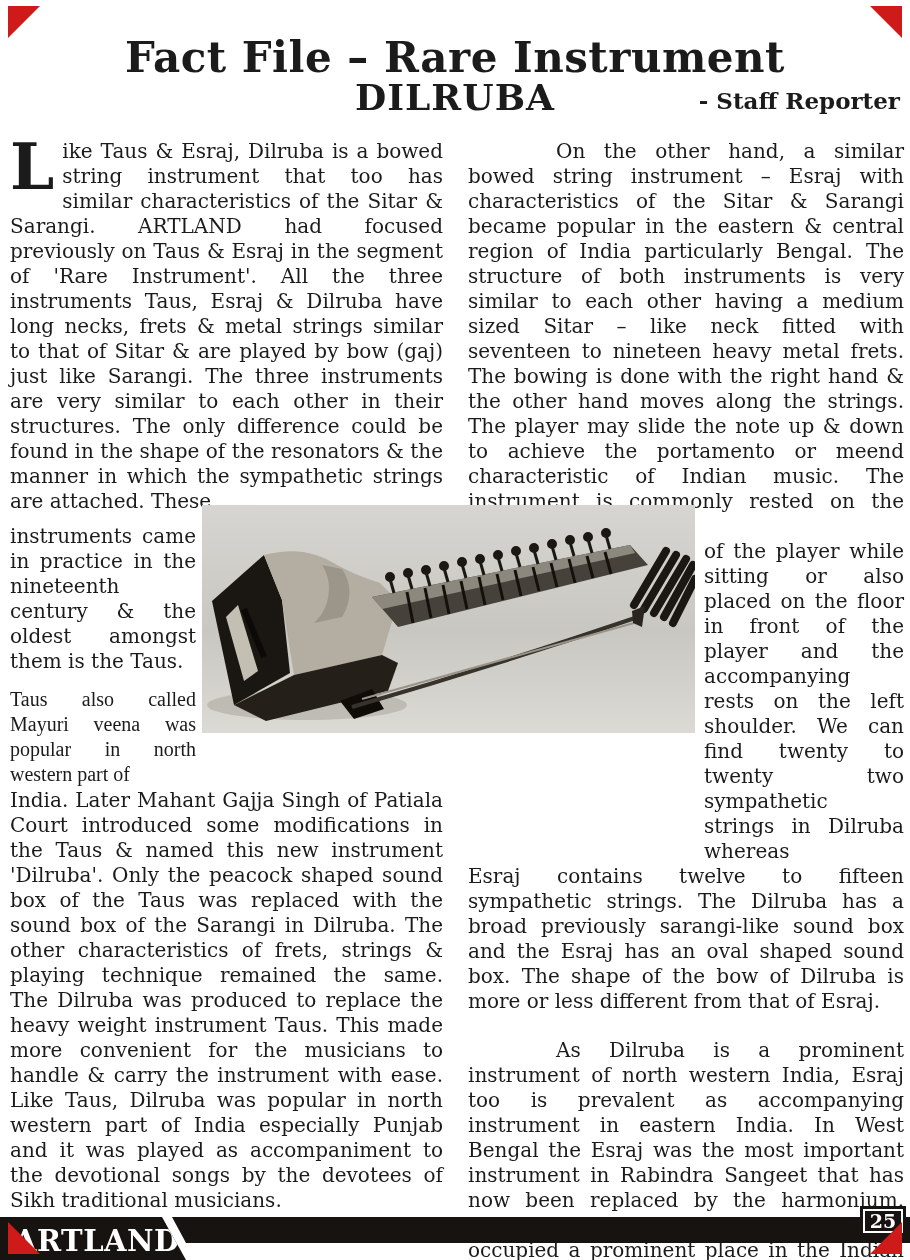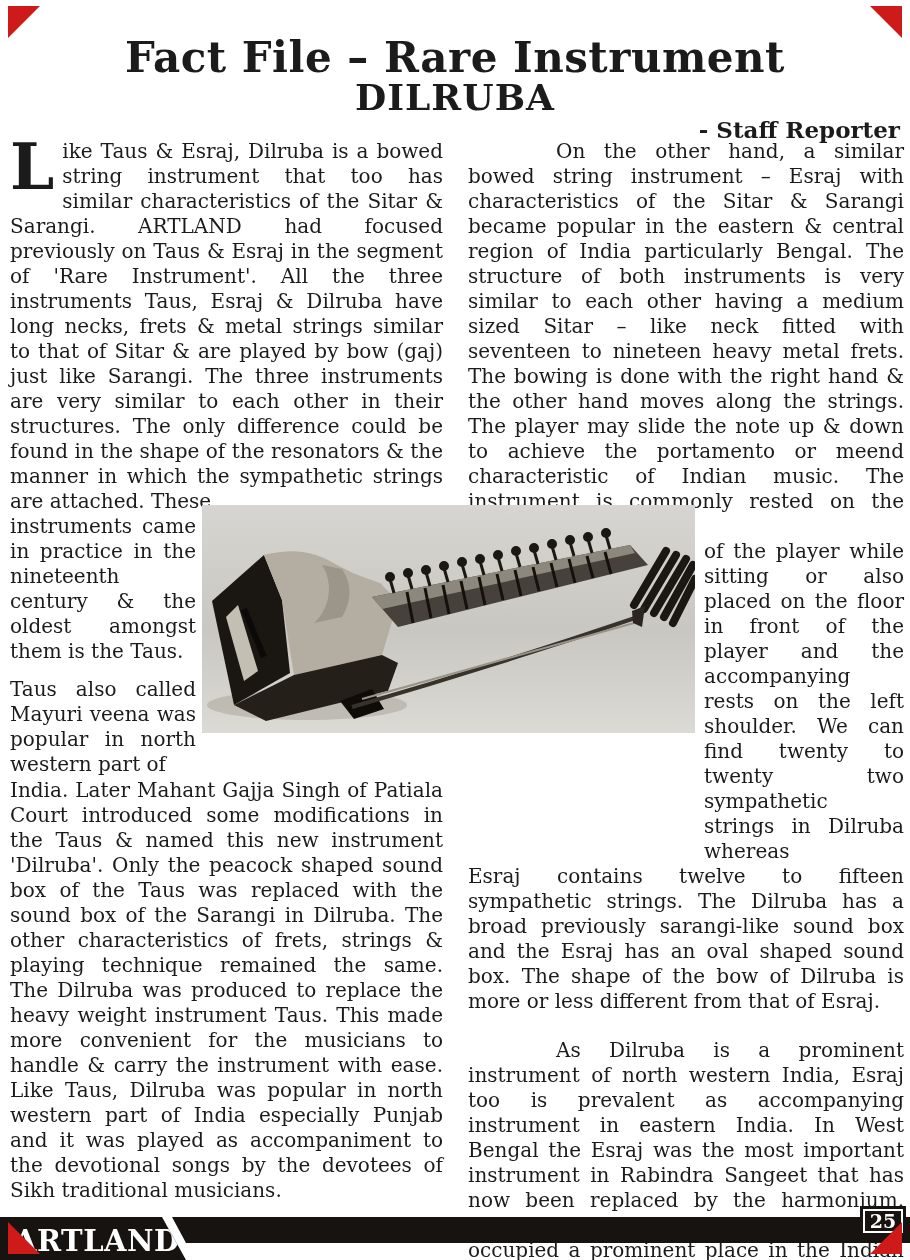--- a/index.html
+++ b/index.html
@@ -4,30 +4,30 @@
 <style>
   html,body { margin:0; padding:0; background:#ffffff; }
   .page {
     position:relative; width:910px; height:1260px; background:#ffffff;
     font-family:"DejaVu Serif", serif; color:#1b1b1b; overflow:hidden;
   }
   
   .header { position:absolute; top:38px; left:0; width:100%; text-align:center; font-weight:bold; }
   .title-l1 { font-size:42px; line-height:39px; letter-spacing:0.5px; }
   .title-l2 { font-size:36px; line-height:40px; letter-spacing:1px; }
-  .byline   { position:absolute; top:116px; right:10px; font-size:23px; font-weight:bold; }
+  .byline   { position:absolute; top:87px; right:10px; font-size:23px; font-weight:bold; }
   
   .col { position:absolute; top:139px; }
   .col-left  { left:10px;  width:433px; }
   .col-right { left:468px; width:436px; }
   .para { text-align:justify; font-size:20px; line-height:25px; margin:0; }
   .wide-first  { min-height:366px; }
-  .narrow-left  { width:186px; min-height:264px; }
+  .narrow-left  { width:186px; min-height:264px;margin-top:10px; }
   .narrow-right { width:200px; margin-left:236px; min-height:278px; }
-  .gap-top    { margin-top:13px; }
+  .gap-top    { margin-top:13px;font-family:Liberation Serif, serif; }
   .gap-top-lg { margin-top:24px; }
   .indent { text-indent:88px; }
   .dropcap {
     float:left; font-size:63px; line-height:50px; font-weight:bold;
     margin:3px 8px 0 0;
   }
   
   .photo { position:absolute; left:202px; top:505px; width:493px; height:228px; }
   .photo svg { display:block; width:100%; height:100%; }
   

